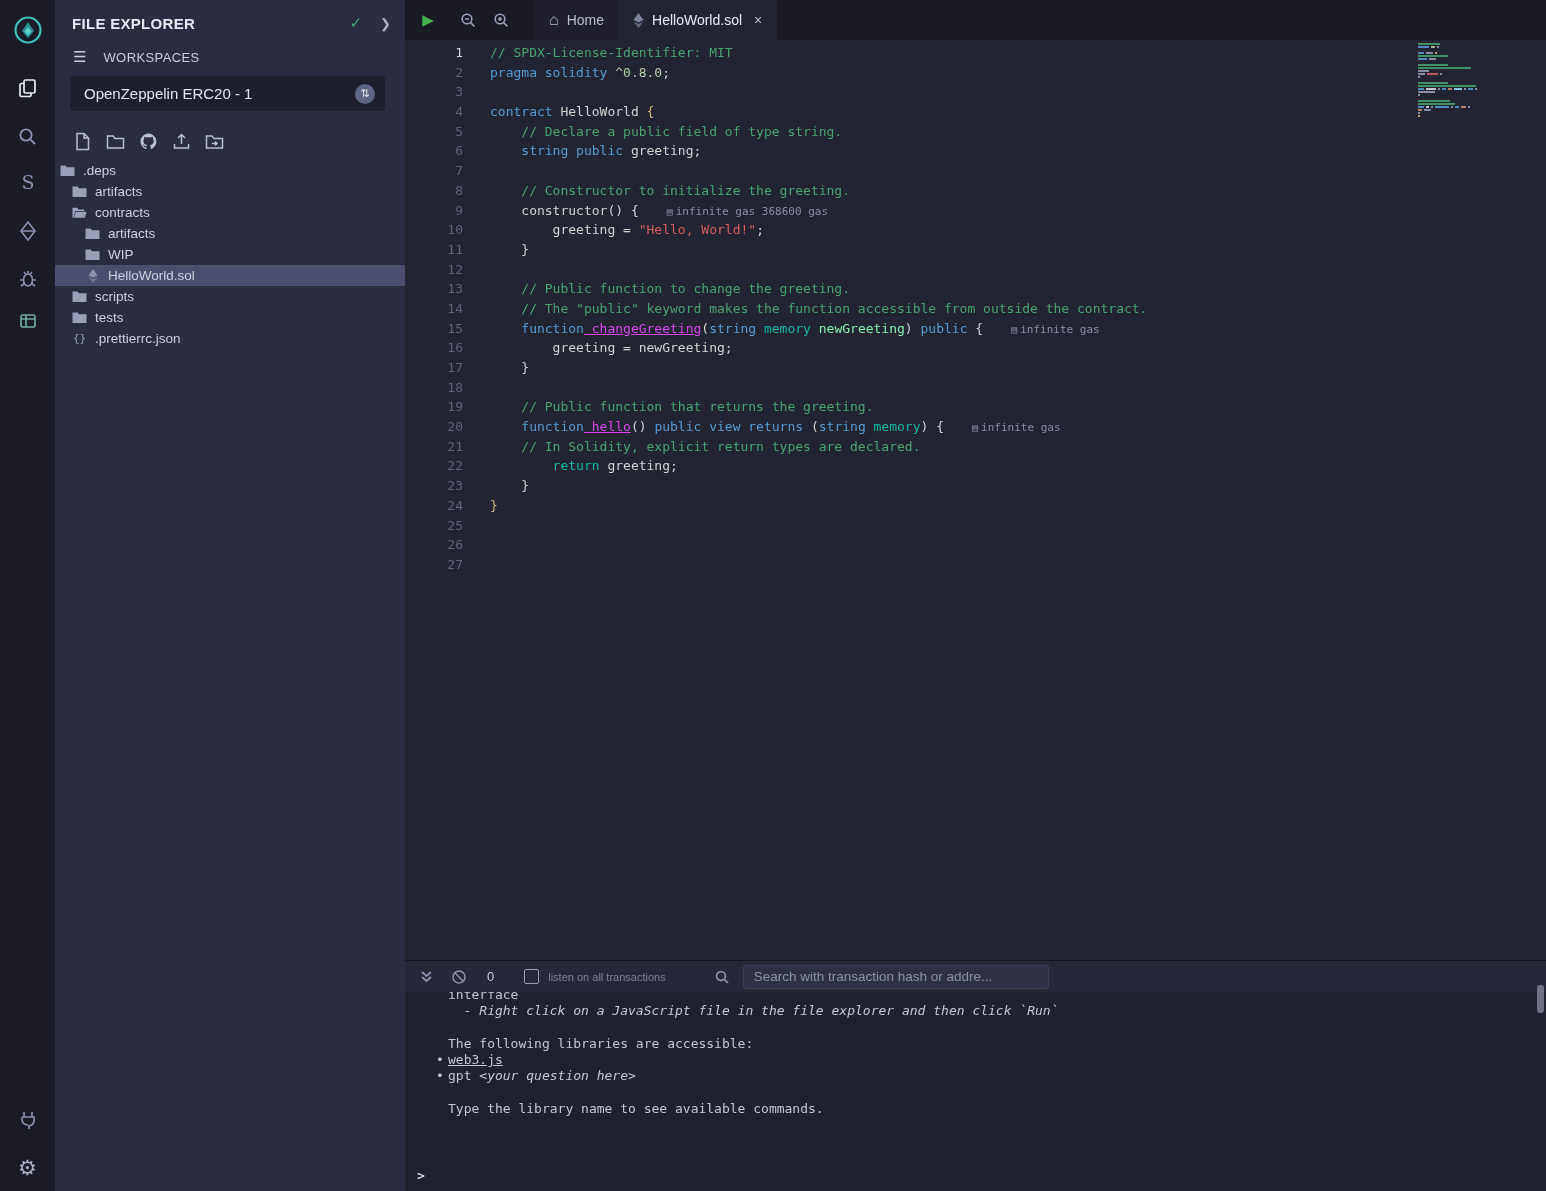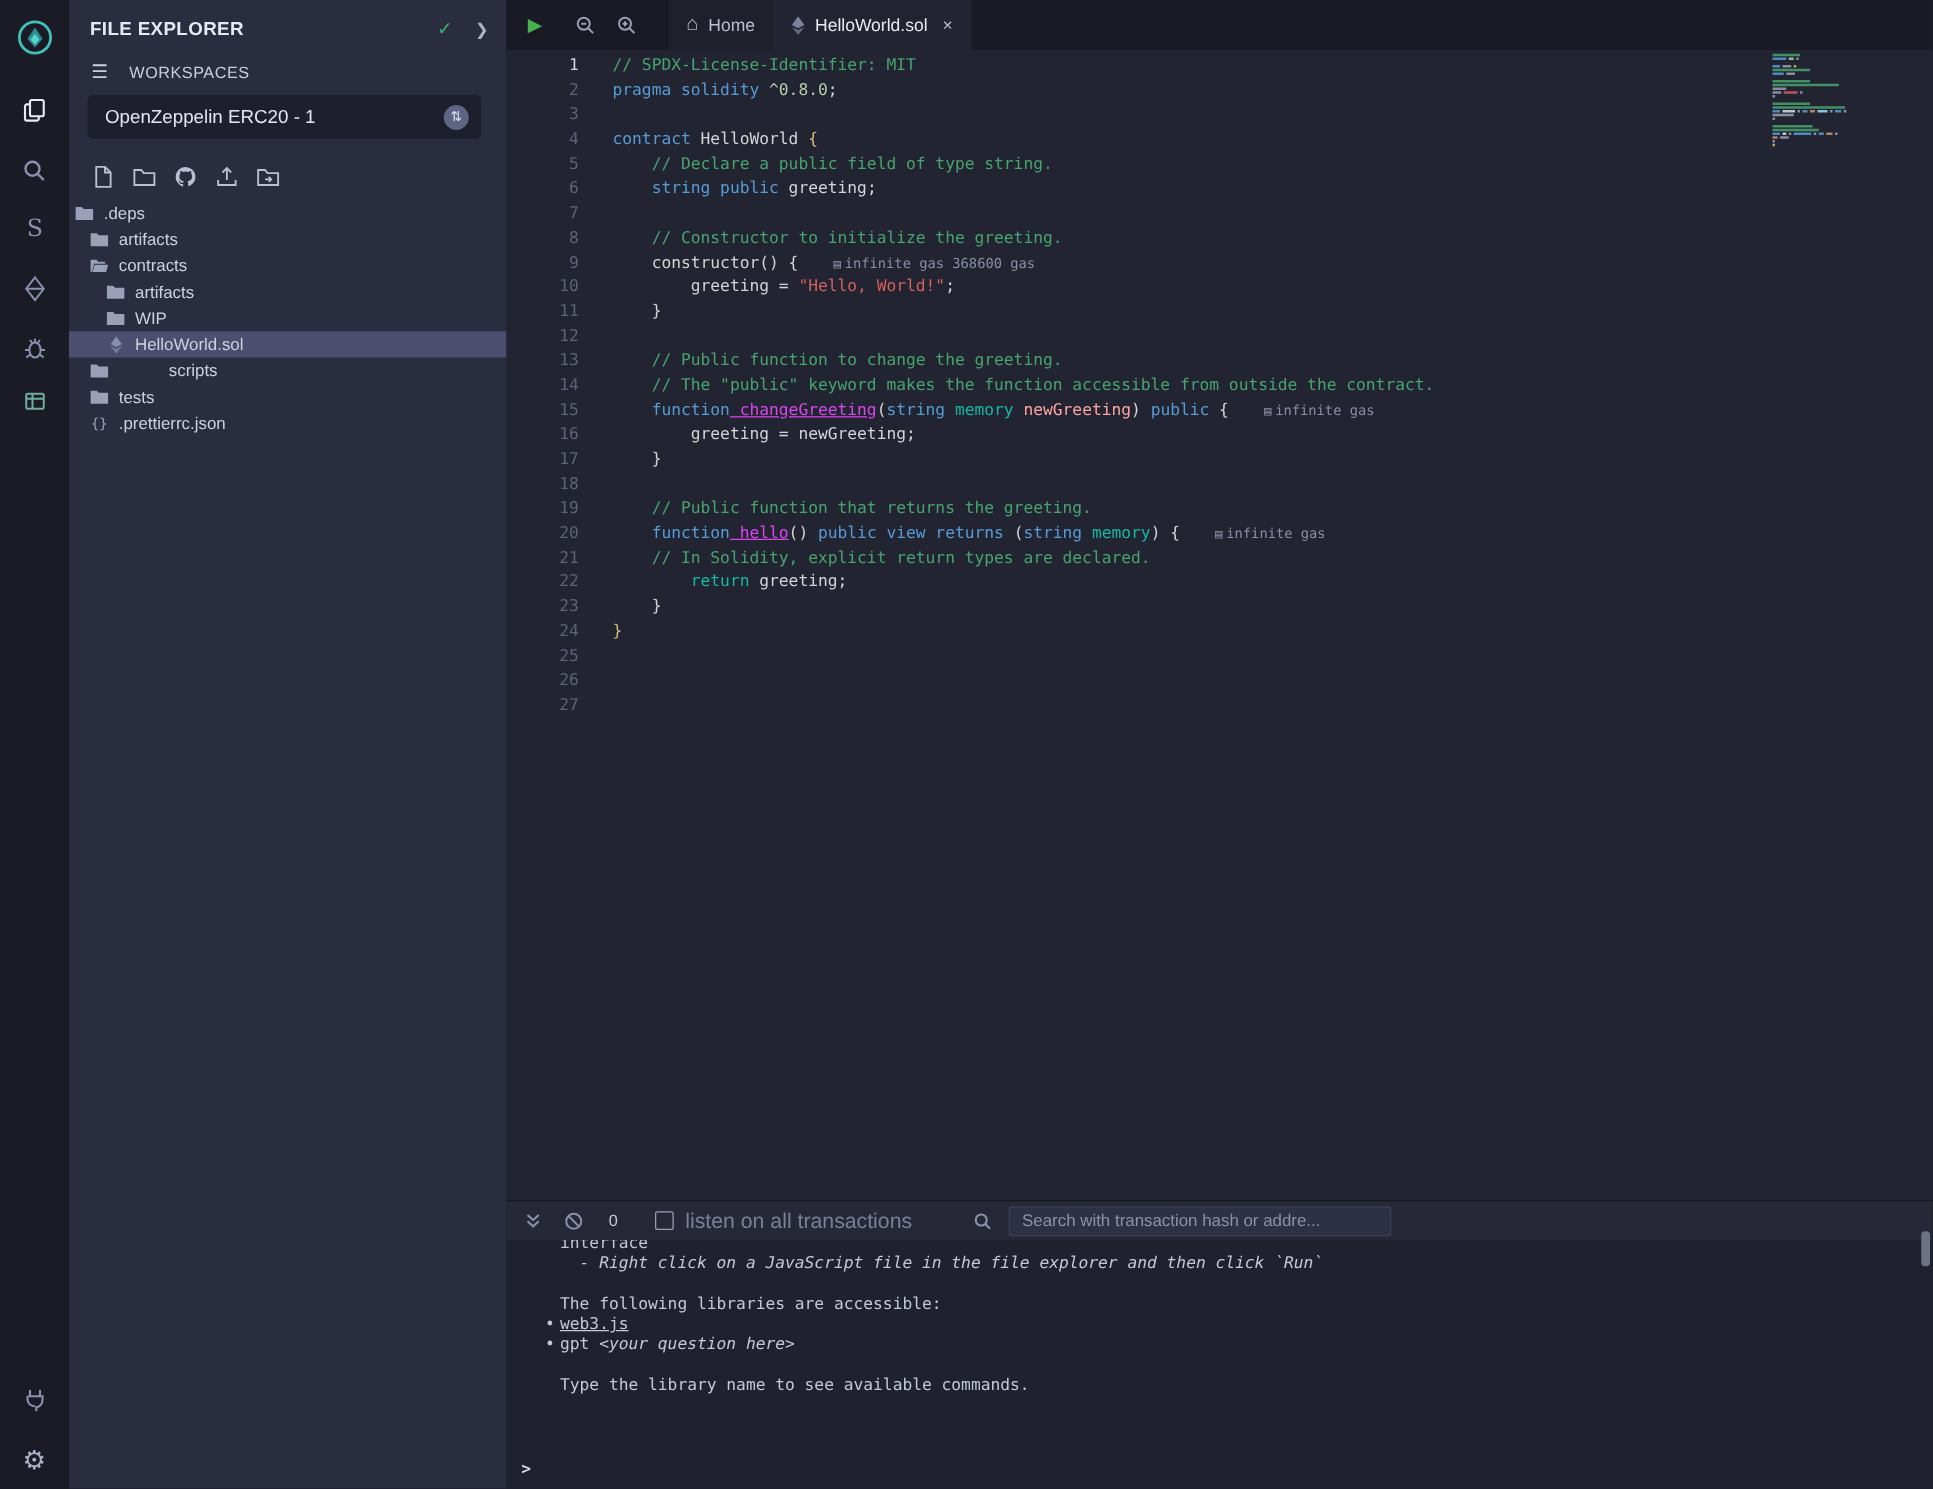--- a/index.html
+++ b/index.html
@@ -57,35 +57,35 @@
   .ln-num.active { color:#d3d7e4; }
   .code { position:absolute; left:85px; top:3px; right:136px; font:13px "DejaVu Sans Mono",monospace; color:#d4d4d4; }
   .codeline { white-space:pre; height:19.7px; line-height:19.7px; }
   .tk-cm { color:#47a46f; }
   .tk-kw { color:#569cd6; }
   .tk-st { color:#14b8a6; }
   .tk-str { color:#d55f5f; }
   .tk-num { color:#b5cea8;text-align:right; }
   .tk-fn { color:#d946ef;text-decoration:underline; }
   .tk-gold { color:#d7ba7d; }
-  .tk-param { color:#fca5a5; }
+  .tk-param { color:#86efac; }
   .tk-df { color:#d4d4d4; }
   .gas { margin-left:28px; font-size:11px; color:#8a8ea6; }
   .gas-ic { font-size:10px; margin-right:3px; color:#8a8ea6; }
   .minimap { position:absolute; top:3px; right:8px; width:120px; }
   .mm-row { height:2px; margin-bottom:1px; display:flex; gap:2px; }
   .mm-row span { height:2px; display:block; opacity:.85; }
 
   
   .terminal { position:absolute; left:0; top:960px; width:100%; height:231px; background:#1f212e; border-top:1px solid #15161f; }
   .term-toolbar { height:31px; background:#262838; display:flex; align-items:center; color:#8a90ad; }
   .tt-icon { display:flex; align-items:center; justify-content:center; cursor:pointer; }
   .tt-count { color:#c6cbdb; font-size:13px; margin-left:20px; }
   .tt-checkbox { width:15px; height:15px; border:1px solid #9aa0b4; border-radius:2px; margin-left:30px; cursor:pointer; background:transparent; }
-  .tt-listen { font-size:17px; color:#7b8099; margin-left:9px; }
+  .tt-listen { font-size:11px; color:#7b8099; margin-left:9px; }
   .tt-search-ic { margin-left:48px; }
   .tt-input { margin-left:13px; width:306px; height:24px; background:#2e3146; border:1px solid #3e4158; border-radius:3px;
               color:#d6dae6; font-size:13.5px; padding:0 10px; outline:none; font-family:"Liberation Sans",sans-serif; }
   .tt-input::placeholder { color:#8b91a8; }
   .term-content { position:relative; height:199px; overflow:hidden; padding:3px 20px 0 43px;
                   font:13px "DejaVu Sans Mono",monospace; color:#c3c8d8; }
   .term-line { white-space:pre; line-height:16.3px; min-height:16.3px; }
   .term-line.italic { font-style:italic; }
   .term-line.clip { margin-top:-8px; }
   .term-line .link { text-decoration:underline; cursor:pointer; }
@@ -239,21 +239,21 @@
         </div>
         <div class="tree-row selected" style="padding-left: 30px;">
           <span class="tree-ic">
             <svg width="10" height="14" viewBox="0 0 10 14" fill="#9aa2bd">
               <path d="M5 0 L9.5 6.4 L5 8.6 L0.5 6.4 Z" opacity=".8"></path>
               <path d="M5 14 L0.5 7.9 L5 10.2 L9.5 7.9 Z" opacity=".55"></path>
             </svg>
           </span>
           <span>HelloWorld.sol</span>
         </div>
-        <div class="tree-row" style="padding-left: 17px; gap: 40px;">
+        <div class="tree-row" style="padding-left: 17px;">
           <span class="tree-ic">
             <svg width="15" height="13" viewBox="0 0 15 13" fill="#99a0b8">
               <path d="M0.5 1.5 H5.5 L7 3.2 H14.5 V12 H0.5 Z"></path>
             </svg>
           </span>
           <span>scripts</span>
         </div>
         <div class="tree-row" style="padding-left: 17px;">
           <span class="tree-ic">
             <svg width="15" height="13" viewBox="0 0 15 13" fill="#99a0b8">

